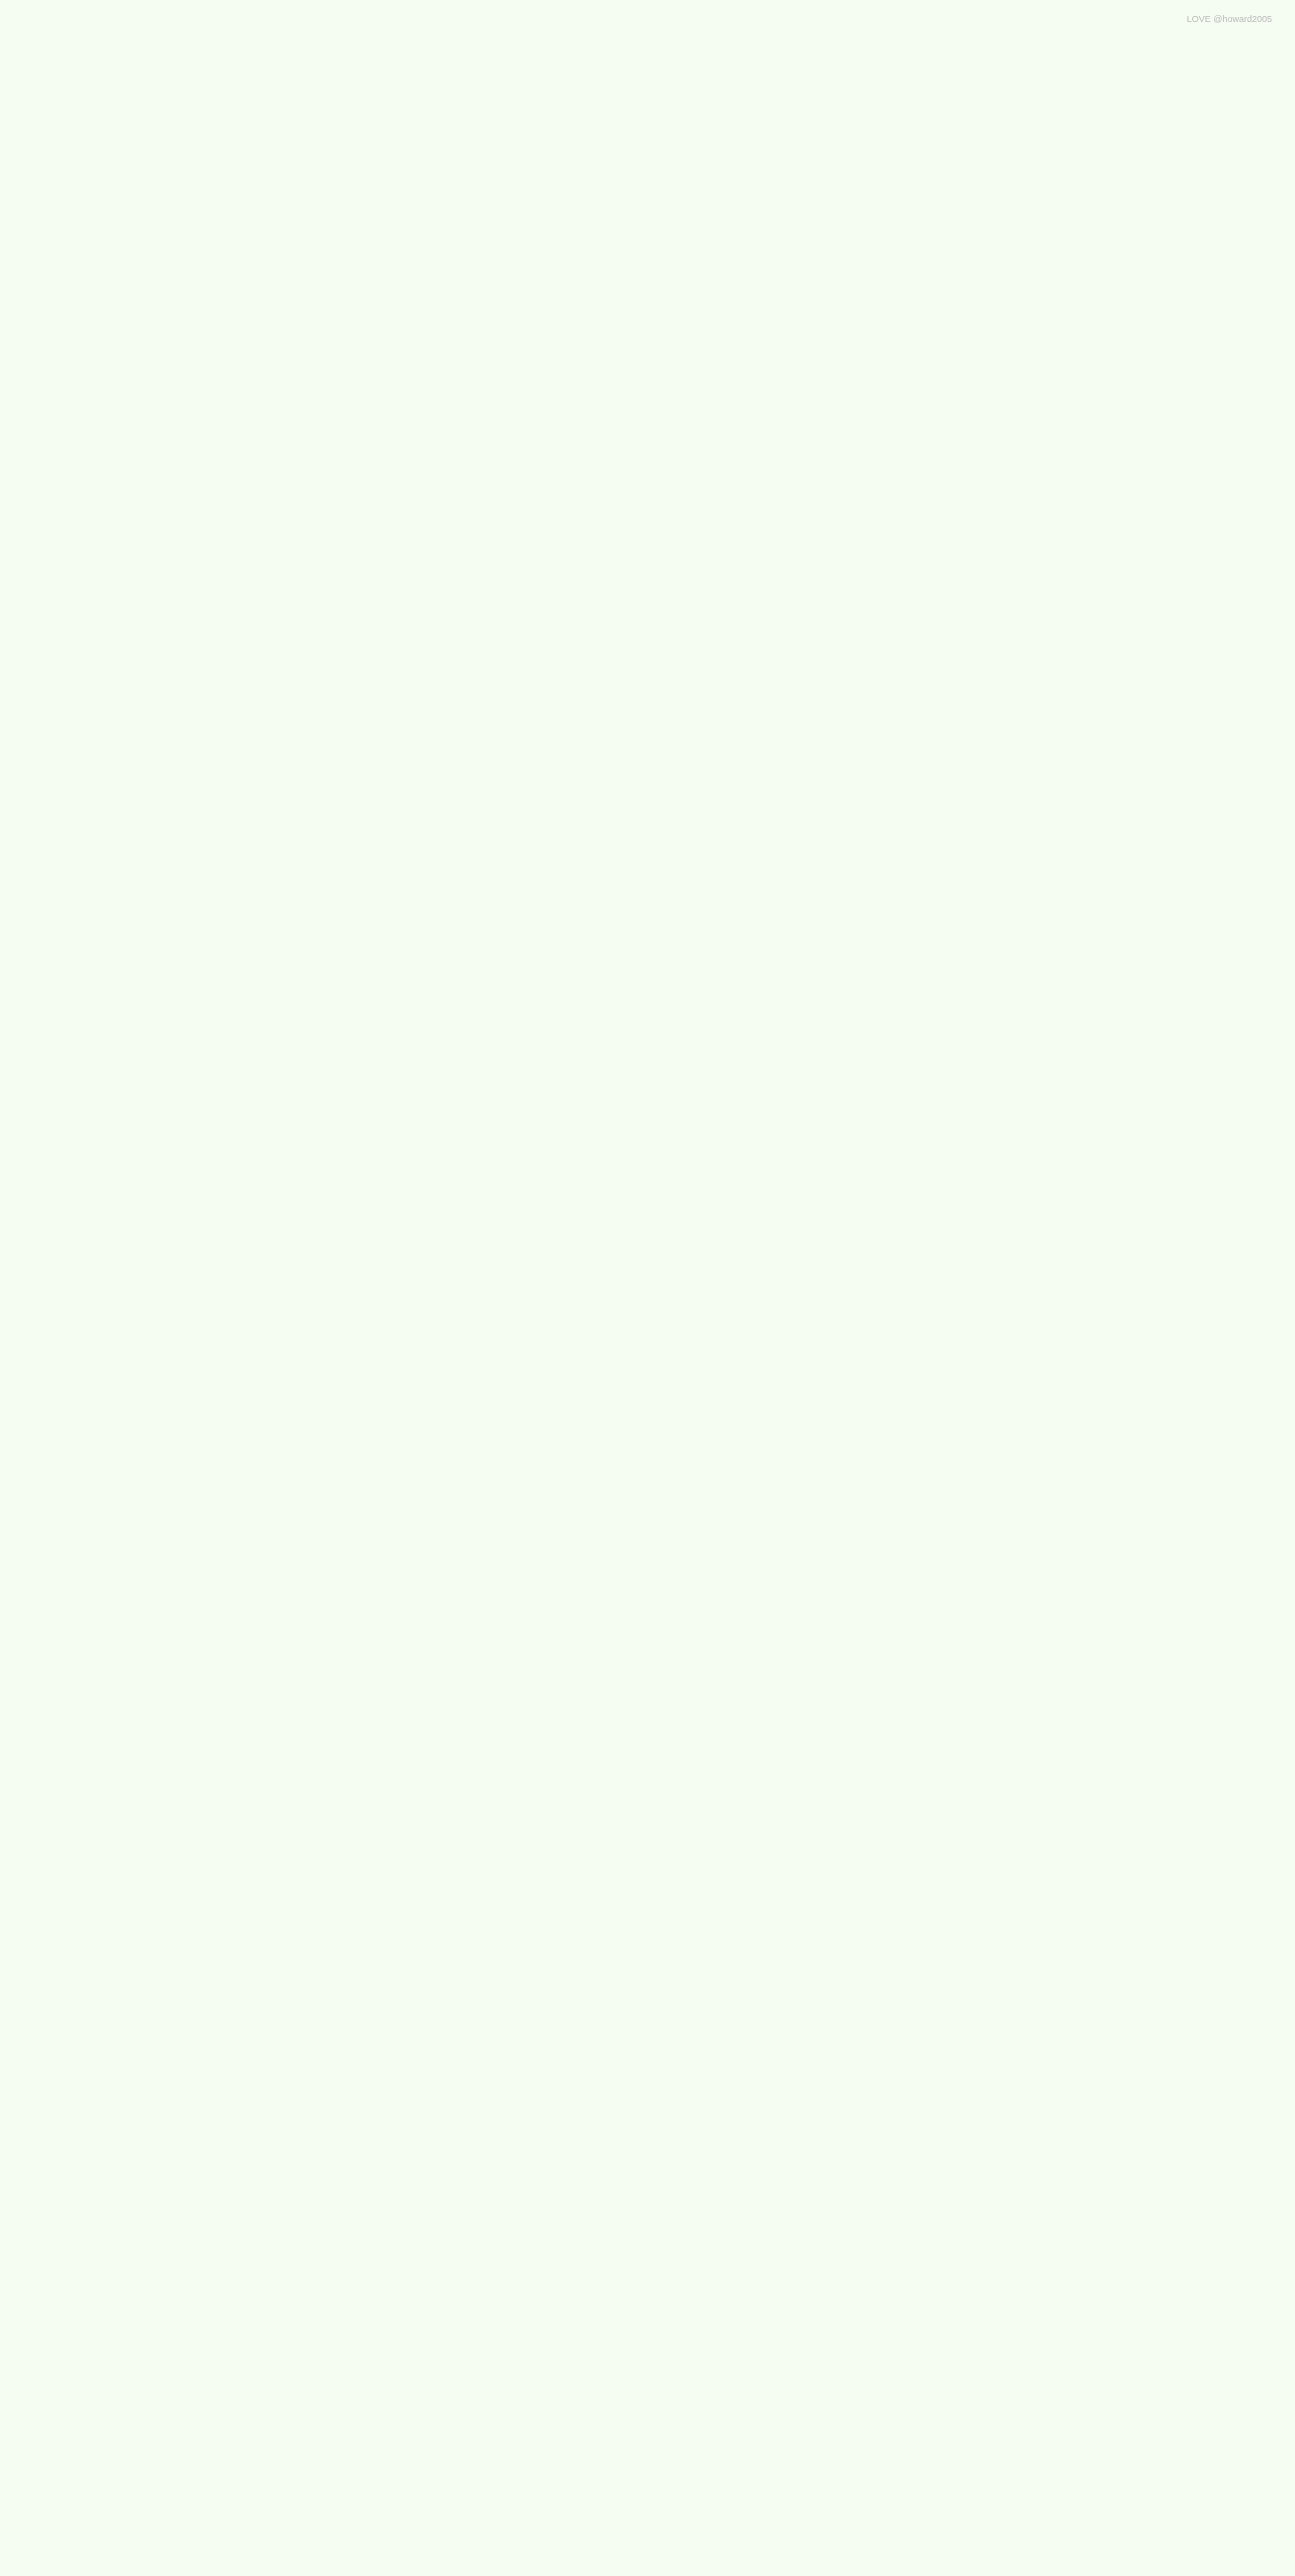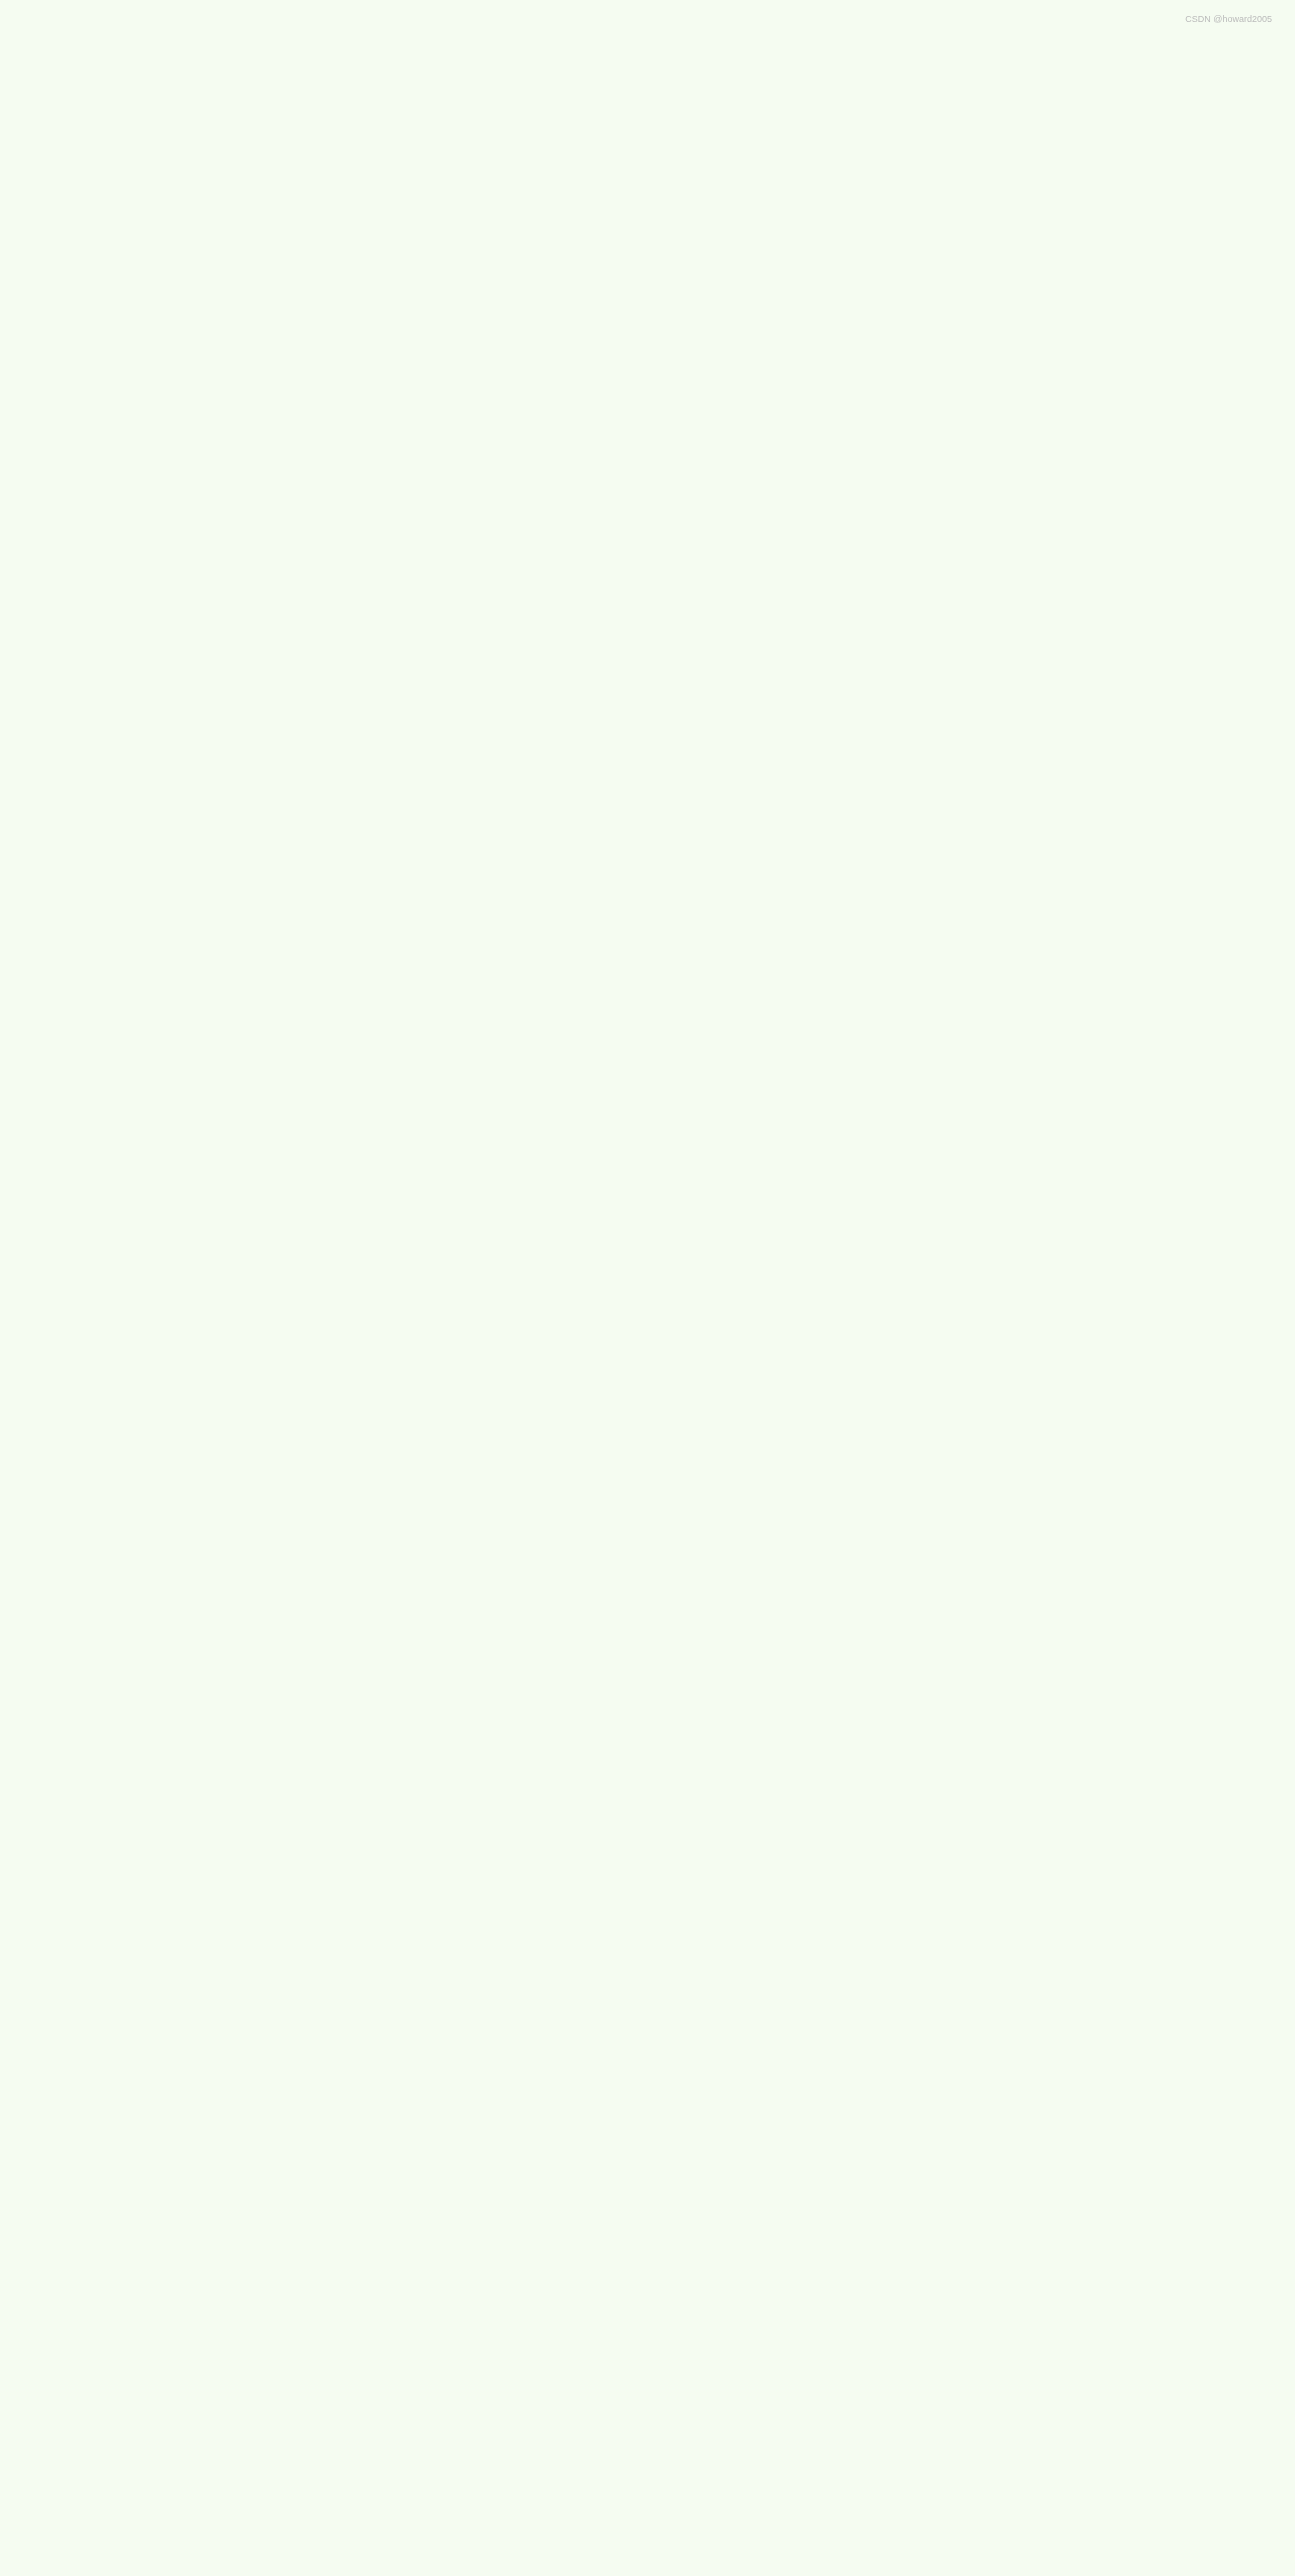--- a/index.html
+++ b/index.html
@@ -732,14 +732,14 @@
     </g>
     <g stroke="#8abf6a" stroke-width="1.5" fill="none">
       <path d="M500 2885 C 525 2885 535 2600 553 2600"></path>
       <path d="M500 2885 C 525 2885 535 2710 553 2710"></path>
       <path d="M500 2885 C 525 2885 535 3000 553 3000"></path>
     </g>
   </svg>
 
 </div>
 
-<div class="watermark">CSDN @howard2005</div>
+<div class="watermark">LOVE @howard2005</div>
 
 
 </body></html>

